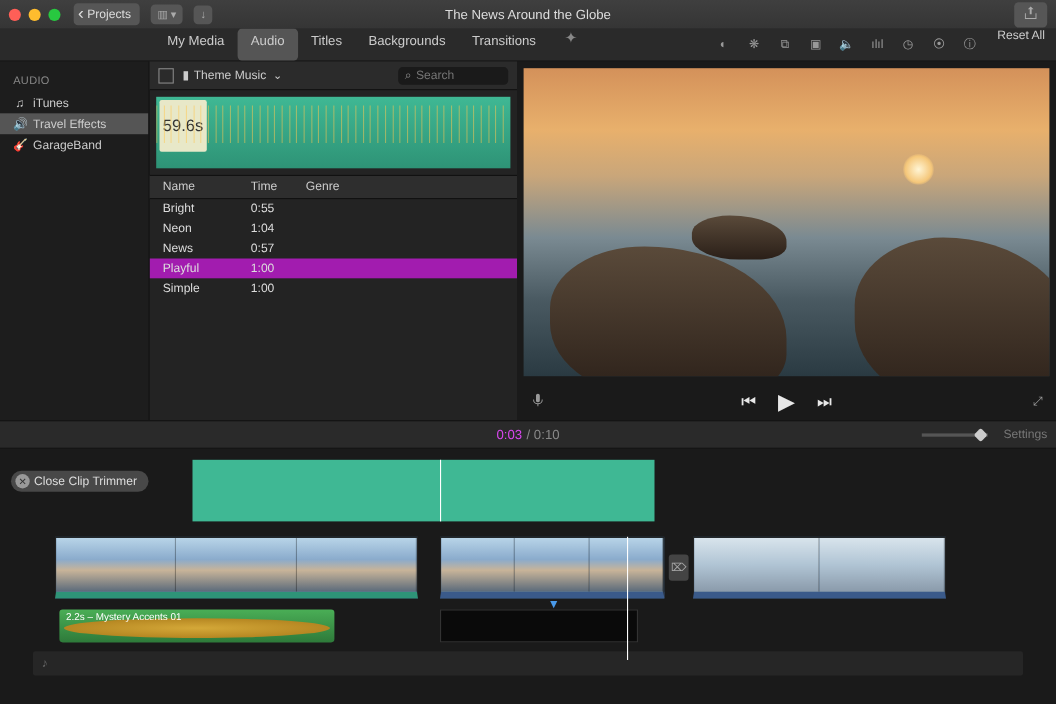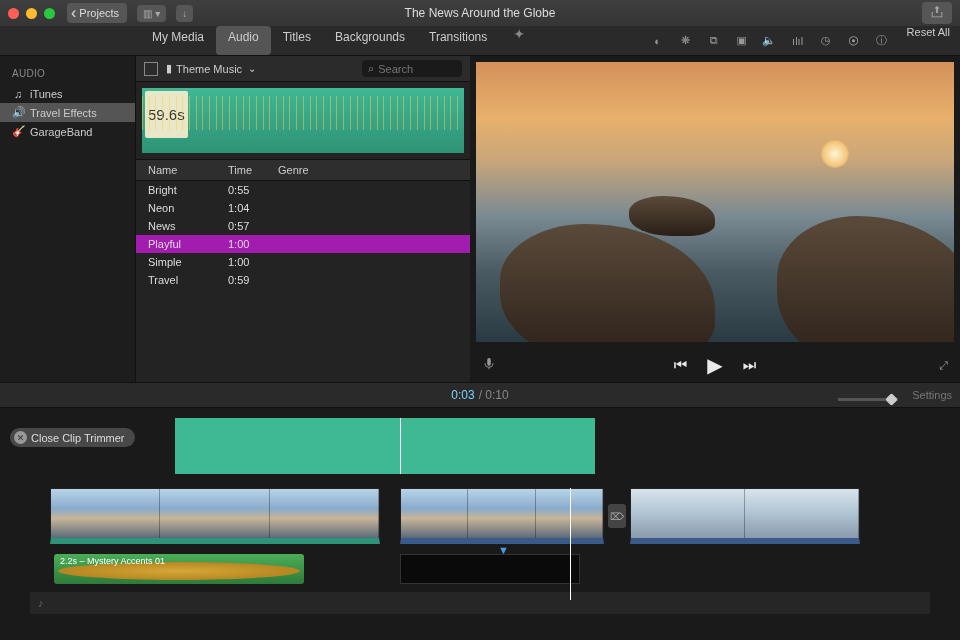--- a/index.html
+++ b/index.html
@@ -47,22 +47,22 @@
 .preview{flex:1;background:#1a1a1a;display:flex;flex-direction:column}
 .preview-img{flex:1;margin:6px;position:relative;overflow:hidden;background:linear-gradient(180deg,#d4915a 0%,#e8b06c 20%,#c9a67a 35%,#7a8a92 55%,#4a5a62 75%,#2a3a42 100%)}
 .sun{position:absolute;right:22%;top:28%;width:28px;height:28px;background:radial-gradient(circle,#fff5d5,#f5c77a 60%,transparent 75%);border-radius:50%}
 .rock{position:absolute;background:linear-gradient(#5a4a3a,#2a1f18);border-radius:40% 60% 30% 50%}
 .playbar{height:34px;display:flex;align-items:center;justify-content:center;gap:20px;position:relative}
 .mic{position:absolute;left:12px;color:#999}
 .fs{position:absolute;right:12px;color:#999}
 .pbtn{color:#e8e8e8;font-size:15px}
 .timebar{height:26px;background:#2a2a2a;display:flex;align-items:center;border-top:1px solid #111;border-bottom:1px solid #111}
 .time-c{position:absolute;left:50%;transform:translateX(-50%);font-size:12px;display:flex;gap:4px}
-.time-c .cur{color:#7dd3fc}.time-c .tot{color:#888}
-.zoom{margin-left:auto;display:flex;align-items:flex-end;gap:6px;padding-right:8px}
+.time-c .cur{color:#d946ef}.time-c .tot{color:#888}
+.zoom{margin-left:auto;display:flex;align-items:center;gap:6px;padding-right:8px}
 .zoom-track{width:60px;height:3px;background:#555;position:relative}
 .zoom-thumb{position:absolute;right:2px;top:-3px;width:9px;height:9px;background:#ccc;border-radius:2px;transform:rotate(45deg)}
 .settings{color:#777;font-size:11px;margin-left:8px}
 .timeline{height:232px;background:#1a1a1a;position:relative;overflow:hidden}
 .close-trim{position:absolute;top:20px;left:10px;background:#484848;border-radius:11px;padding:3px 10px 3px 4px;display:flex;align-items:center;gap:4px;font-size:11px;color:#ddd;z-index:5}
 .close-trim:before{content:"✕";background:#999;color:#333;border-radius:50%;width:13px;height:13px;display:flex;align-items:center;justify-content:center;font-size:9px}
 .trim-wave{position:absolute;top:10px;left:175px;width:420px;height:56px;background:#3fb894}
 .trim-wave:after{content:"";position:absolute;left:225px;top:0;bottom:0;width:1px;background:#fff}
 .vid-track{position:absolute;top:80px;left:50px;right:30px;height:60px}
 .clip{position:absolute;top:0;height:56px;background:#3a5a7a;border:1px solid #222;display:flex;overflow:hidden}
@@ -233,25 +233,20 @@
         <div class="track sel">
           <div class="col-n">Playful</div>
           <div class="col-t">1:00</div>
           <div class="col-g"></div>
         </div>
         <div class="track">
           <div class="col-n">Simple</div>
           <div class="col-t">1:00</div>
           <div class="col-g"></div>
         </div>
-        <div class="track">
-          <div class="col-n">Travel</div>
-          <div class="col-t">0:59</div>
-          <div class="col-g"></div>
-        </div>
       </div>
   </div>
 
   <div class="preview">
     <div class="preview-img">
       <div class="sun"></div>
       <div class="rock" style="left:5%;bottom:-8%;width:45%;height:50%"></div>
       <div class="rock" style="right:-5%;bottom:-10%;width:42%;height:55%"></div>
       <div class="rock" style="left:32%;bottom:38%;width:18%;height:14%"></div>
     </div>

